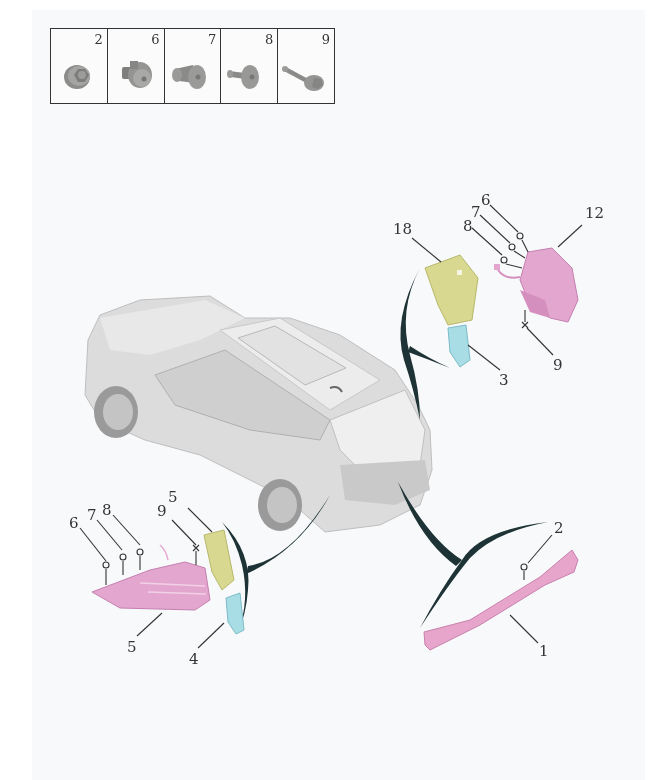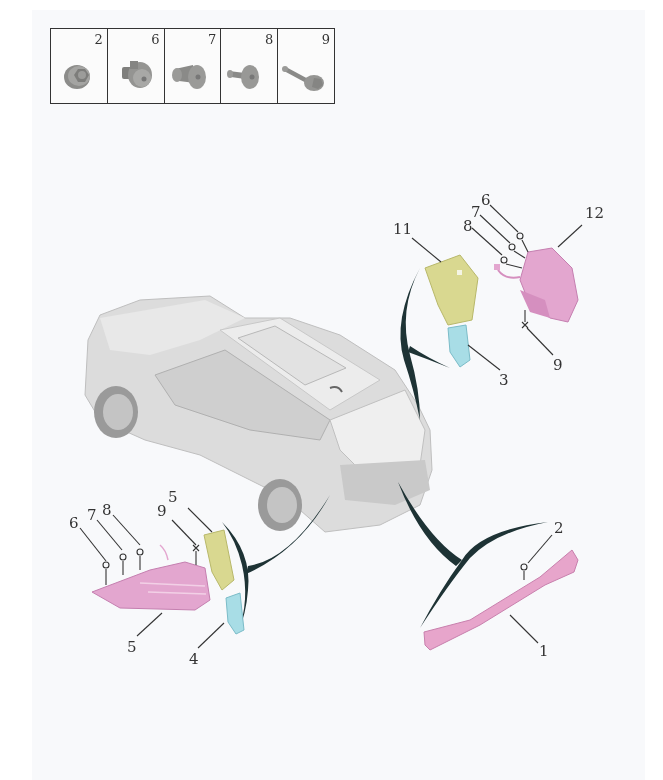--- a/index.html
+++ b/index.html
@@ -165,21 +165,21 @@
     <circle cx="524" cy="567" r="3"></circle>
       <line x1="524" y1="571" x2="524" y2="580"></line>
     <line x1="510" y1="615" x2="538" y2="643"></line>
   </g>
 </svg>
 
 <span class="callout" style="left:481px;top:193px;">6</span>
 <span class="callout" style="left:471px;top:205px;">7</span>
 <span class="callout" style="left:463px;top:219px;">8</span>
 <span class="callout" style="left:585px;top:206px;">12</span>
-<span class="callout" style="left:393px;top:222px;">11</span>
+<span class="callout" style="left:393px;top:222px;">18</span>
 <span class="callout" style="left:499px;top:373px;">3</span>
 <span class="callout" style="left:553px;top:358px;">9</span>
 
 <span class="callout" style="left:69px;top:516px;">6</span>
 <span class="callout" style="left:87px;top:508px;">7</span>
 <span class="callout" style="left:102px;top:503px;">8</span>
 <span class="callout" style="left:157px;top:504px;">9</span>
 <span class="callout" style="left:168px;top:490px;">5</span>
 <span class="callout" style="left:127px;top:640px;">5</span>
 <span class="callout" style="left:189px;top:652px;">4</span>

